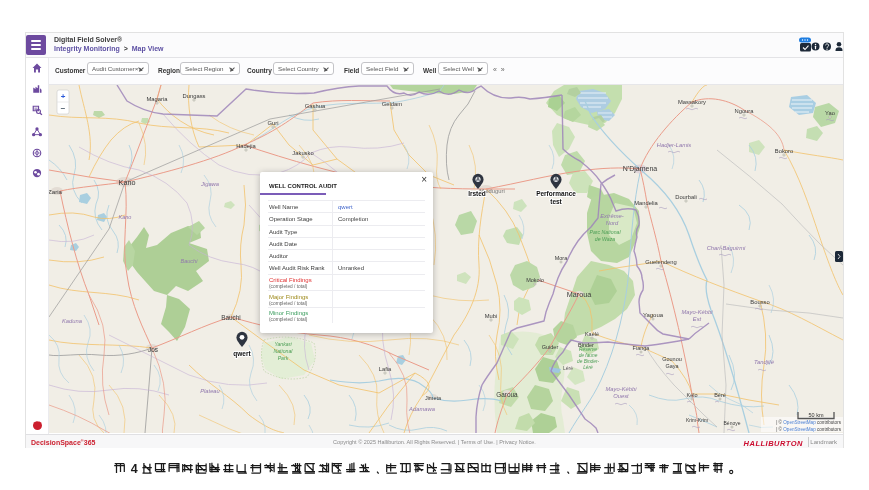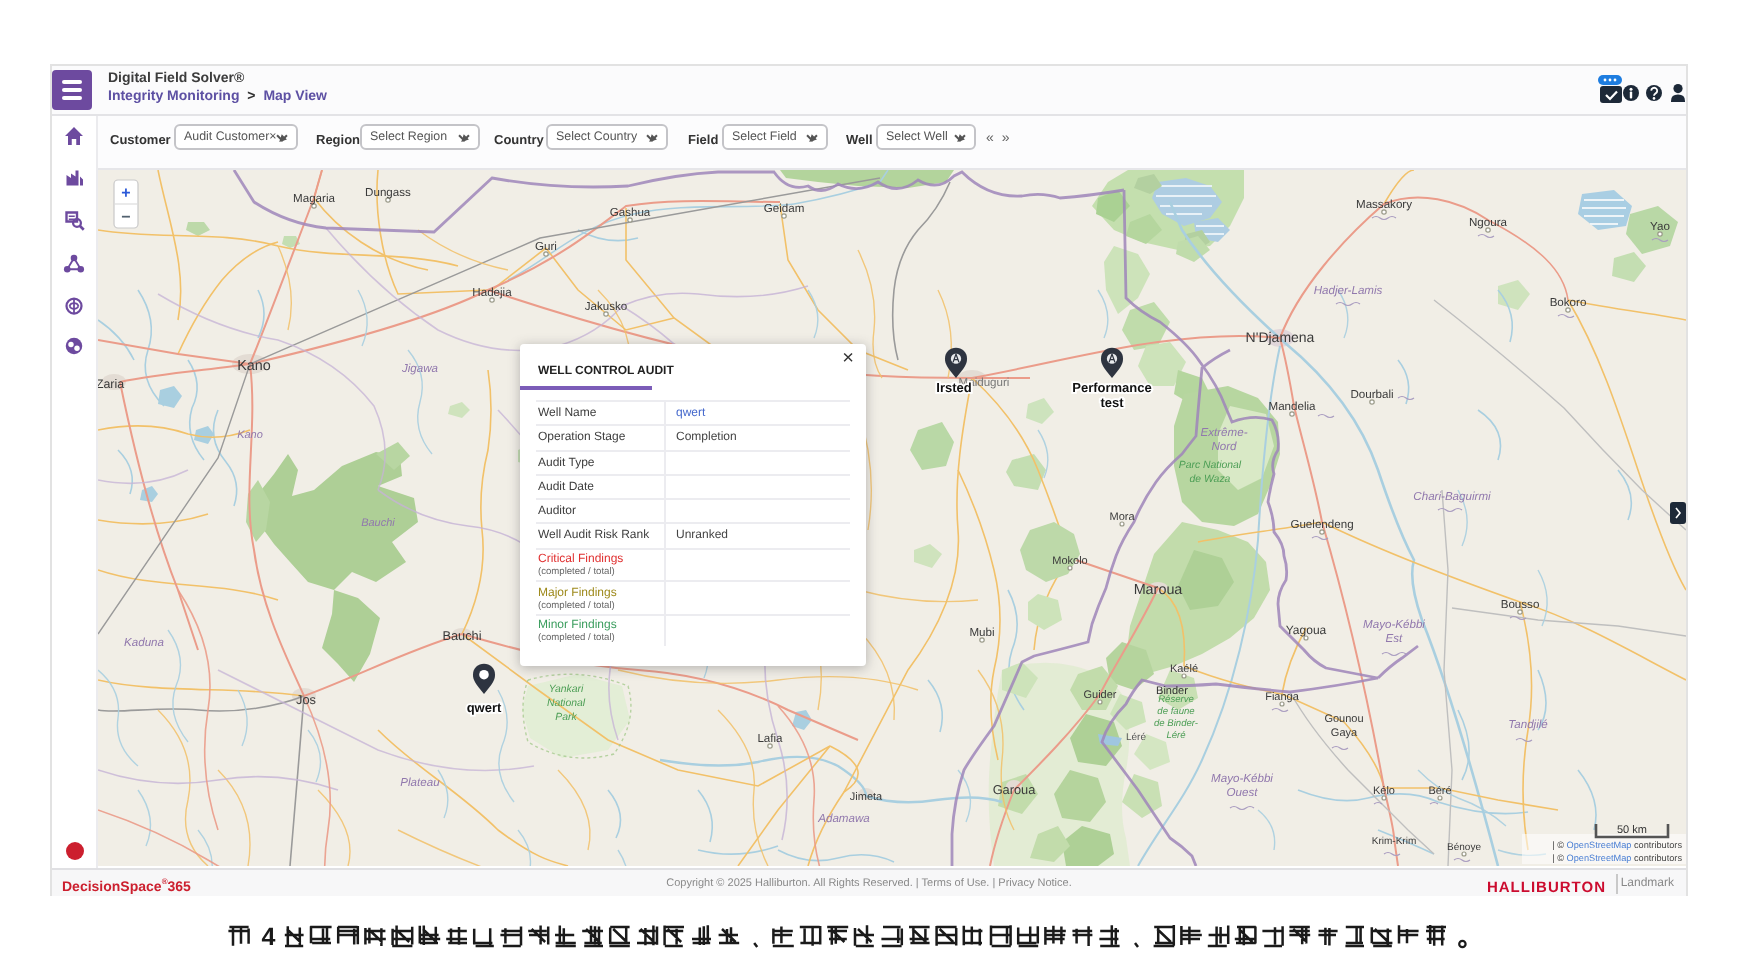--- a/index.html
+++ b/index.html
@@ -23,21 +23,21 @@
 .sicon { position:absolute; left:5px; width:12px; height:12px; }
 .chaticon { position:absolute; left:7px; top:363px; width:9px; height:9px; background:#cc1f2e; border-radius:50%; }
 .chaticon:after { content:"..."; position:absolute; left:2px; top:-4px; color:#fff; font-size:6px; font-weight:bold; letter-spacing:0.5px; }
 
 .map { position:absolute; left:23px; top:52px; width:794px; height:348px; background:#f1eee6; overflow:hidden; }
 
 .footer { position:absolute; left:0; top:401px; width:817px; height:14px; background:#f7f7f8; border-top:1px solid #e0e0e3; }
 .ds { position:absolute; left:5px; top:3px; font-size:7px; font-weight:bold; color:#cc1f2e; }
 .ds sup { font-size:4px; }
 .copy { position:absolute; left:0; top:4px; width:100%; text-align:center; font-size:5.5px; color:#8a8a8a; }
-.hal { position:absolute; right:40px; top:3.5px; font-size:7.5px; font-weight:bold; color:#cc0c2f; letter-spacing:0.5px; }
+.hal { position:absolute; right:40px; top:3.5px; font-size:7.5px; font-weight:bold; font-style:italic; color:#cc0c2f; letter-spacing:0.5px; }
 .lmk-sep { position:absolute; right:34px; top:2px; width:1px; height:10px; background:#c9c9c9; }
 .lmk { position:absolute; right:6px; top:4px; font-size:6px; color:#888; }
 
 .popup { position:absolute; left:211px; top:87px; width:173px; height:161px; background:#fff; border-radius:2px; box-shadow:0 1px 6px rgba(60,60,70,0.35); font-size:6px; }
 .popup .close { position:absolute; right:6px; top:2px; font-size:10px; color:#333; }
 .popup .ptitle { position:absolute; left:9px; top:11px; font-size:6px; font-weight:bold; color:#222; }
 .popup .punder { position:absolute; left:0px; top:21px; width:66px; height:1.5px; background:#7b5cb8; }
 .ptable { position:absolute; left:8px; top:28px; width:157px; }
 .prow { position:relative; border-top:1px solid #ececf0; height:12.3px; }
 .prow.tall { height:16.5px; }

